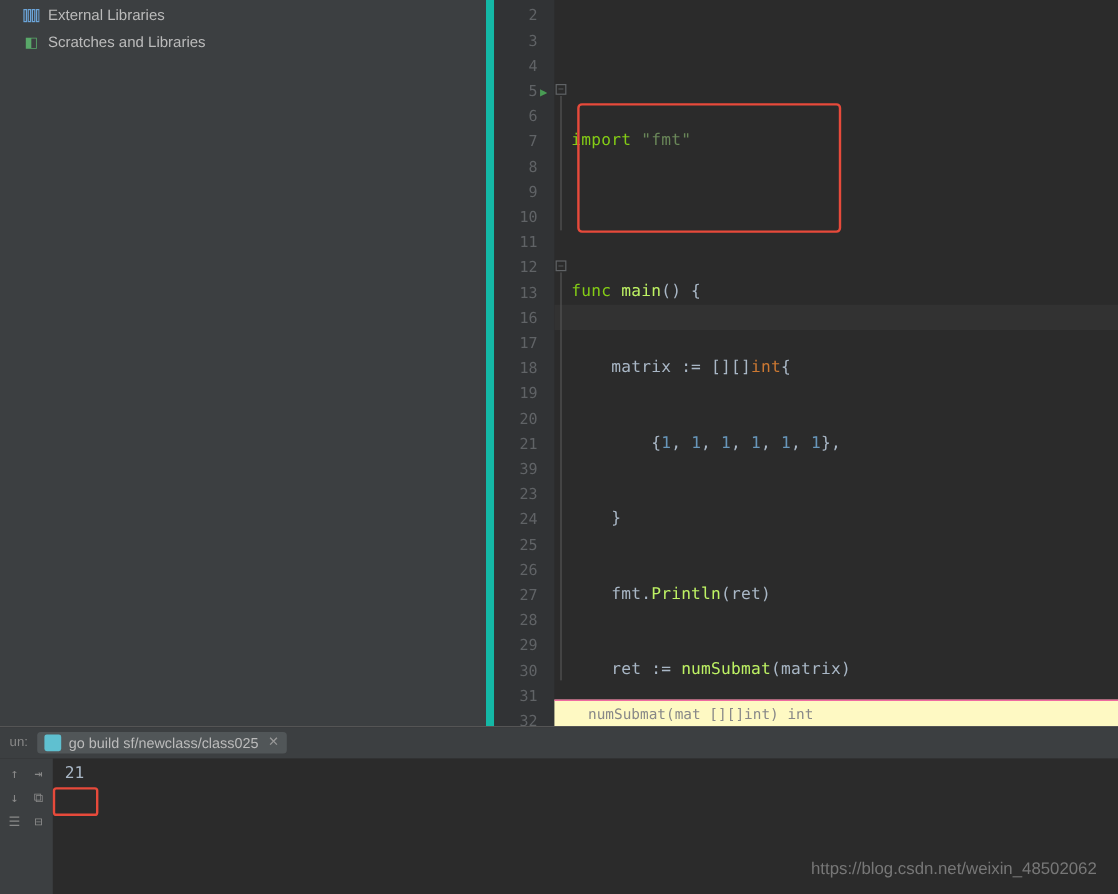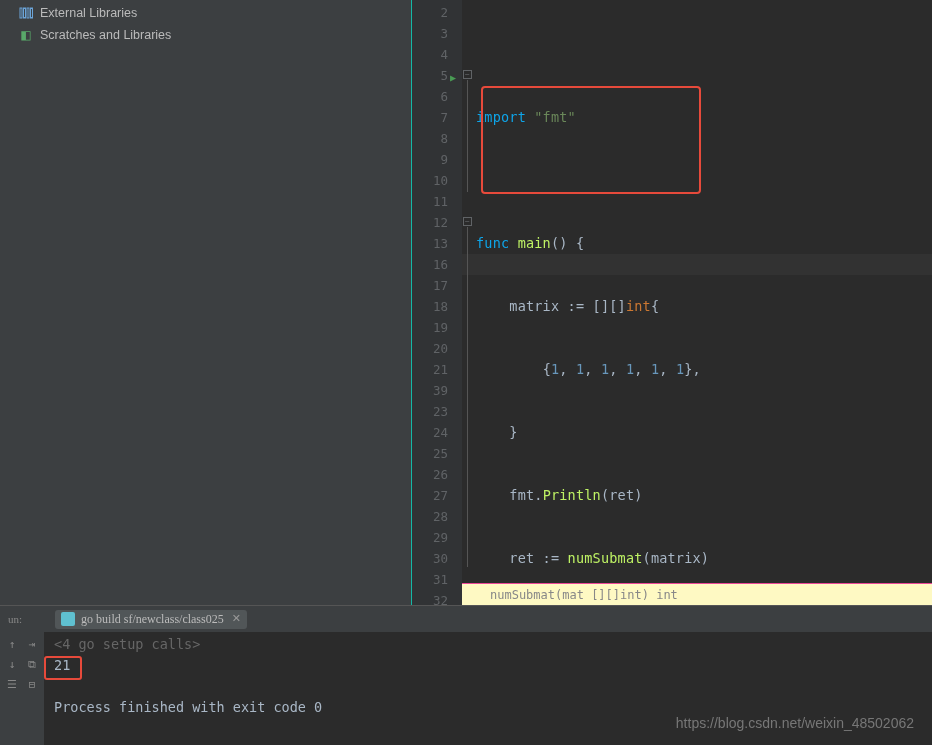--- a/index.html
+++ b/index.html
@@ -13,21 +13,21 @@
   overflow: hidden;
   position: relative;
 }
 .top-area {
   display: flex;
   height: 605px;
 }
 .sidebar {
   width: 412px;
   background: #3c3f41;
-  border-right: 1px solid #14b8a6;
+  border-right: 7px solid #14b8a6;
   padding-top: 2px;
 }
 .sidebar-item {
   height: 22px;
   display: flex;
   align-items: center;
   padding-left: 18px;
   font-size: 12.5px;
   color: #bbbbbb;
   font-family: "Segoe UI", Arial, sans-serif;
@@ -97,21 +97,21 @@
   background: #555555;
 }
 .code {
   padding-left: 14px;
   line-height: 21px;
   font-size: 13.5px;
   white-space: pre;
   letter-spacing: 0.2px;
 }
 .code .line { height: 21px; position: relative; }
-.kw { color: #0ea5e9; }
+.kw { color: #84cc16; }
 .fn { color: #bef264; }
 .num, .numc { color: #6897bb; }
 .str { color: #6a8759; }
 .typ { color: #cc7832; }
 .comment-hint {
   color: #606366;
   background: #3a3a3a;
   padding: 0 4px;
   font-size: 11px;
   margin-left: 2px;
@@ -153,23 +153,22 @@
   border-top: 1px solid #555;
   position: relative;
 }
 .run-tab-bar {
   height: 26px;
   background: #3c3f41;
   display: flex;
   align-items: center;
   padding-left: 8px;
   font-size: 12px;
-  font-family: Liberation Serif, serif;
+  font-family: Liberation Sans, sans-serif;
   color: #bbbbbb;
-  gap: 25px;
 }
 .run-tab-bar .run-label { color: #888; margin-right: 8px; font-size: 11px; }
 .run-tab {
   display: flex;
   align-items: flex-start;
   background: #515658;
   padding: 2px 6px;
   border-radius: 3px;
 }
 .go-icon {
@@ -346,23 +345,21 @@
       <div class="cg-row">
         <span class="cg-btn">↓</span>
         <span class="cg-btn">⧉</span>
       </div>
       <div class="cg-row">
         <span class="cg-btn">☰</span>
         <span class="cg-btn">⊟</span>
       </div>
     </div>
     <div class="console-out">
-      <div class="faded">&lt;4 go setup calls&gt;</div>
       <div>21</div>
       <div style="height:21px"></div>
-      <div>Process finished with exit code 0</div>
     </div>
   </div>
 </div>
 
 <div class="redbox1"></div>
 <div class="redbox2"></div>
 <div class="watermark">https://blog.csdn.net/weixin_48502062</div>
 
 </body></html>

